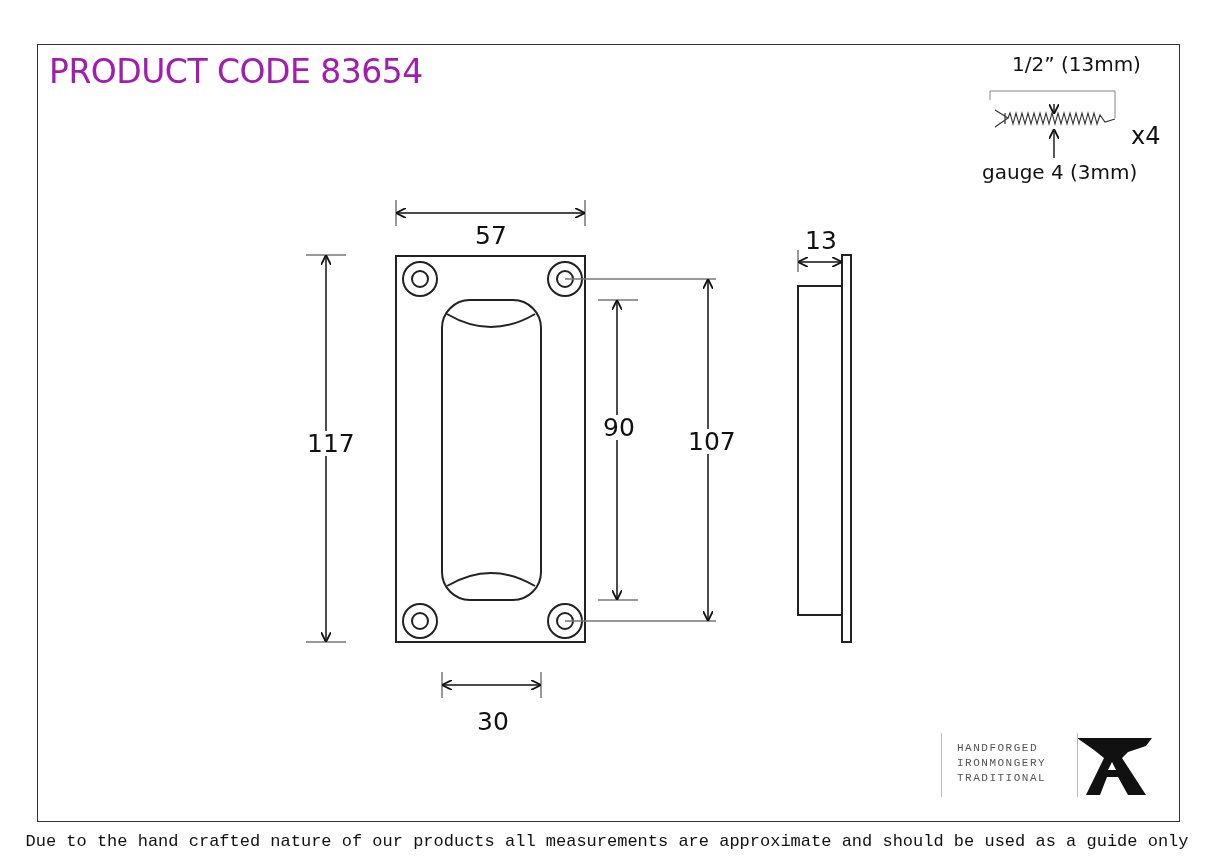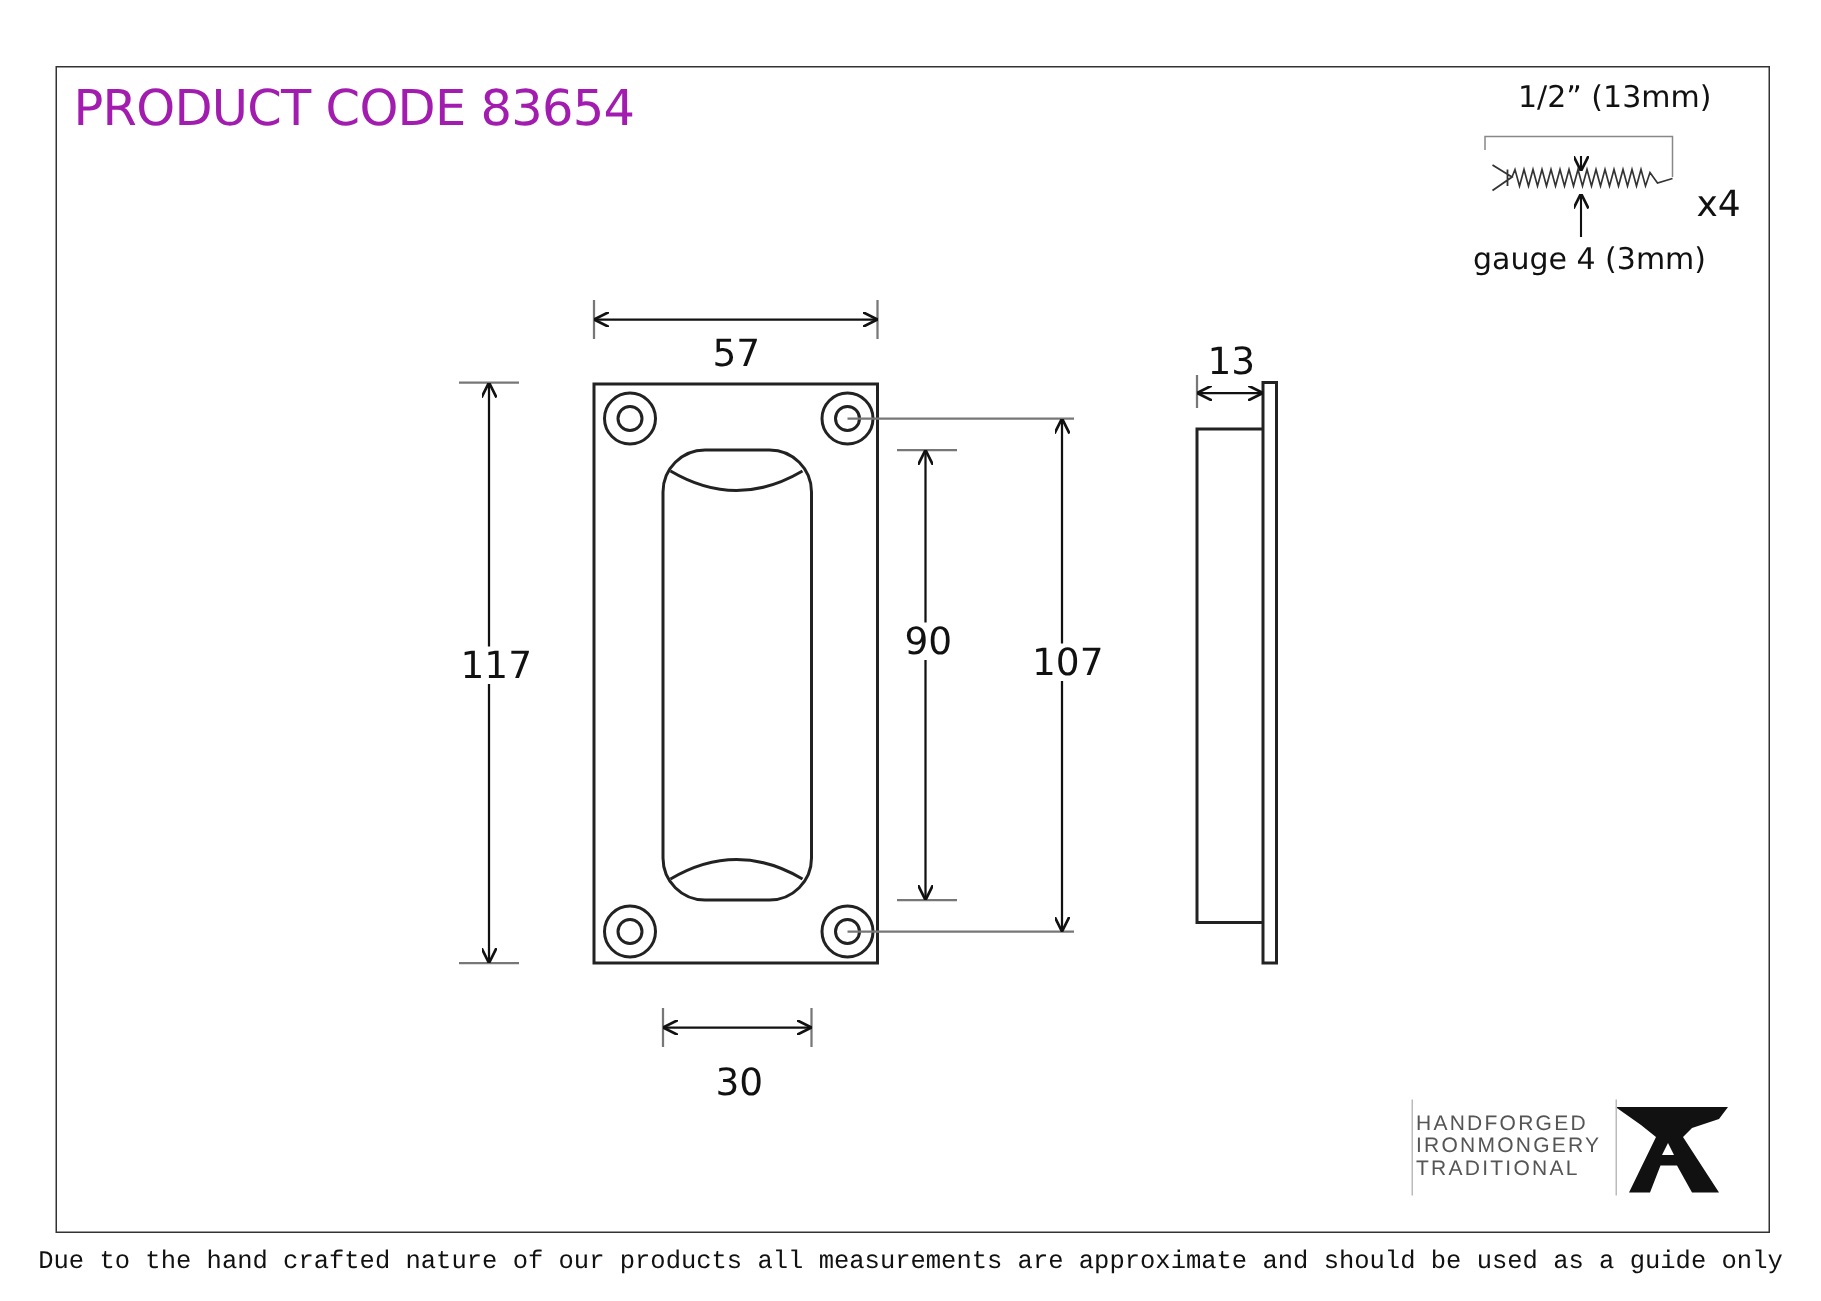--- a/index.html
+++ b/index.html
@@ -5,21 +5,21 @@
   html, body { margin:0; padding:0; background:#ffffff; }
   body { width:1214px; height:867px; position:relative; overflow:hidden; font-family:"DejaVu Sans", sans-serif; color:#111; }
   .frame { position:absolute; left:37px; top:44px; width:1143px; height:778px; border:1.5px solid #333; box-sizing:border-box; }
   .product-code { position:absolute; left:49px; top:52px; font-size:33px; letter-spacing:-0.5px; color:#a21caf; }
   .screw-length { position:absolute; left:1012px; top:52px; font-size:20px; color:#111; }
   .screw-qty { position:absolute; left:1131px; top:109px; font-size:24px; color:#111;margin-top:13px; }
   .screw-gauge { position:absolute; left:982px; top:160px; font-size:20px; color:#111; }
   .dim { position:absolute; font-size:25px; color:#111; background:#fff; line-height:1; }
   .disclaimer { position:absolute; left:0; width:1214px; top:832px; text-align:center; font-family:Liberation Mono, monospace; font-size:17px; color:#111; }
   .brand { position:absolute; left:941px; top:733px; width:135px; height:64px; border-left:1px solid #bbb; border-right:1px solid #bbb; }
-  .brand-text { position:absolute; left:2px; top:8px; font-family:Liberation Sans, sans-serif; font-size:14px; letter-spacing:1.5px; line-height:15px; color:#555; }
+  .brand-text { position:absolute; left:15px; top:8px; font-family:Liberation Mono, monospace; font-size:11px; letter-spacing:1.5px; line-height:15px; color:#555; }
   svg.drawing { position:absolute; left:0; top:0; }
 </style>
 </head>
 <body>
 
 <div class="frame"></div>
 
 <div class="product-code">PRODUCT CODE 83654</div>
 
 <div class="screw-length">1/2” (13mm)</div>

